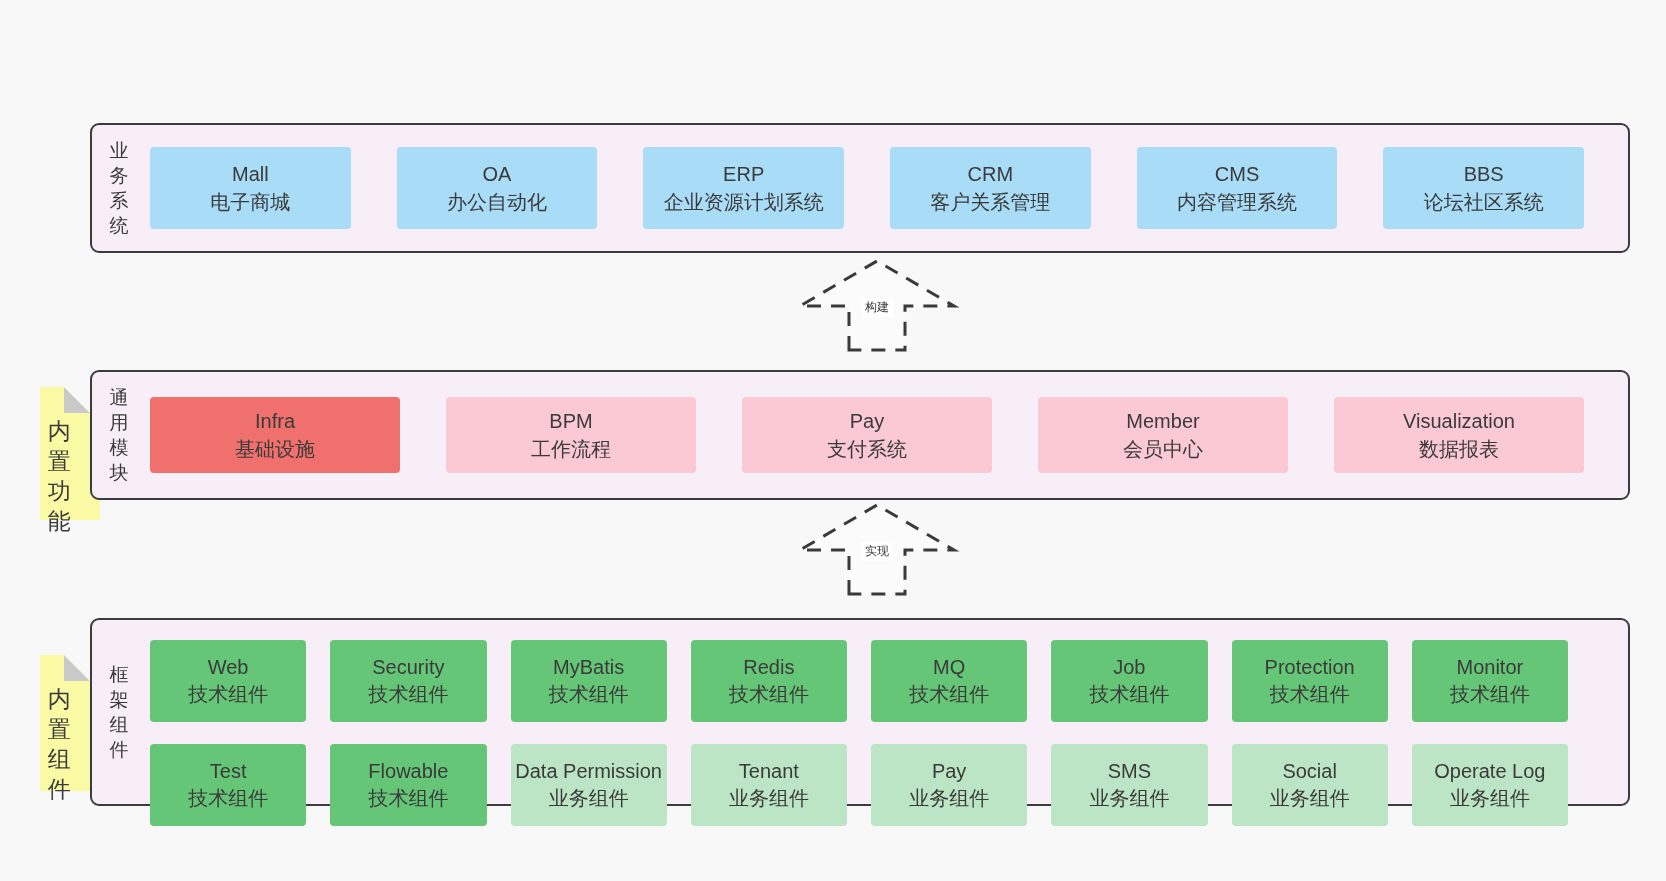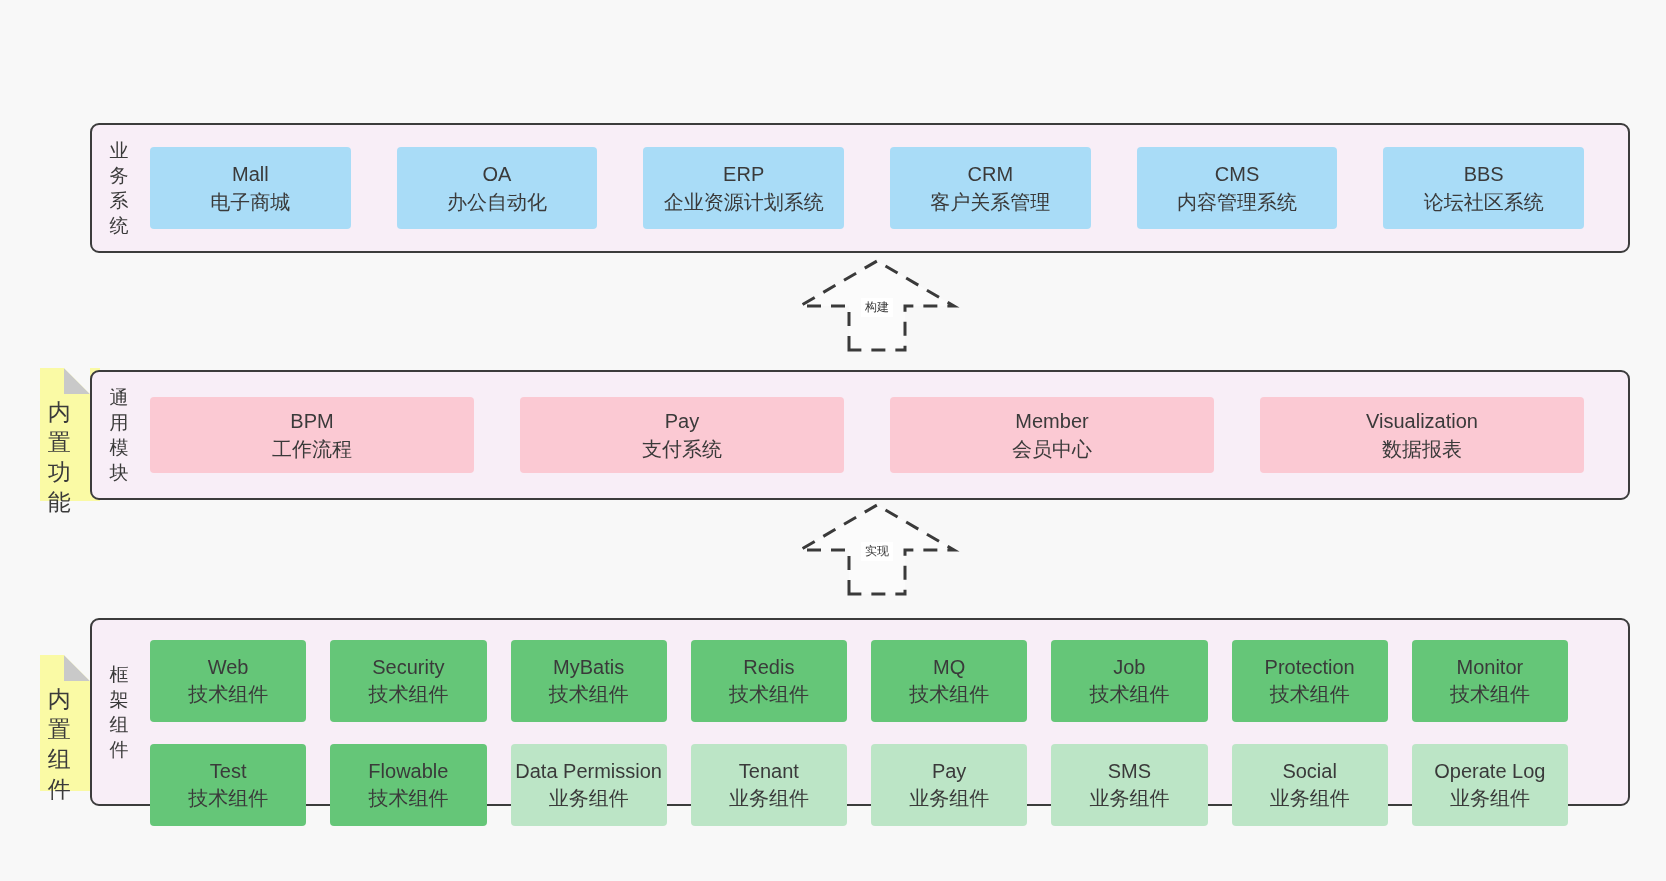--- a/index.html
+++ b/index.html
@@ -32,21 +32,21 @@
   .box{flex:1;height:82px;border-radius:4px;display:flex;flex-direction:column;
        justify-content:center;align-items:center;text-align:center;
        font-size:20px;line-height:28px;color:var(--text);}
   .band-modules .box{height:76px;}
   .grid-boxes .box{height:82px;line-height:27px;}
   .blue{background:var(--blue);} .red{background:var(--red);} .pink{background:var(--pink);}
   .green{background:var(--green);} .lightgreen{background:var(--lightgreen);}
 
   
   .note{position:absolute;left:40px;width:60px;background:var(--yellow);z-index:1;}
-  .note-modules{top:368px;height:133px;padding-left:24px;}
+  .note-modules{top:387px;height:133px;padding-left:24px;}
   .note-components{top:655px;height:136px;}
   .note .fold{position:absolute;top:0;right:10px;width:26px;height:26px;}
   .note .ntext{position:absolute;left:6px;top:30px;width:1.15em;word-break:break-all;
                line-height:1.3;text-align:center;font-size:23px;color:var(--text);}
 
   
   .uparrow{position:absolute;width:170px;height:100px;z-index:1;}
   .arrow-build{left:792px;top:254px;}
   .arrow-implement{left:792px;top:498px;}
   .uparrow svg{position:absolute;inset:0;}
@@ -109,20 +109,24 @@
     <svg viewBox="0 0 170 100" width="170" height="100">
       <path d="M57 96 L57 52 L8 52 L85 7 L162 52 L113 52 L113 96 Z" fill="#fbfbfb" stroke="#3a3a3a" stroke-width="3" stroke-dasharray="14 10" stroke-linejoin="miter"></path>
     </svg>
     <div class="arrow-label">构建</div>
   </div>
 
   <section class="band band-modules">
     <div class="vlabel">通用模块</div>
     <div class="row-boxes">
 
+        <div class="box red">
+          <div>Infra</div>
+          <div>基础设施</div>
+        </div>
         <div class="box pink">
           <div>BPM</div>
           <div>工作流程</div>
         </div>
         <div class="box pink">
           <div>Pay</div>
           <div>支付系统</div>
         </div>
         <div class="box pink">
           <div>Member</div>

